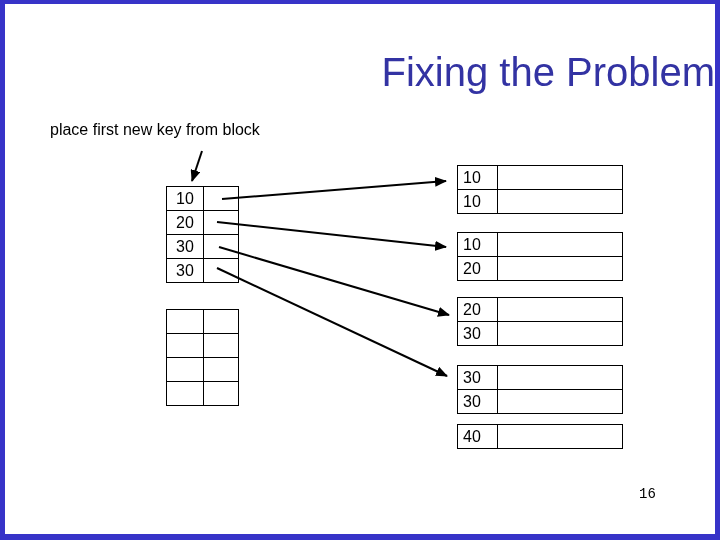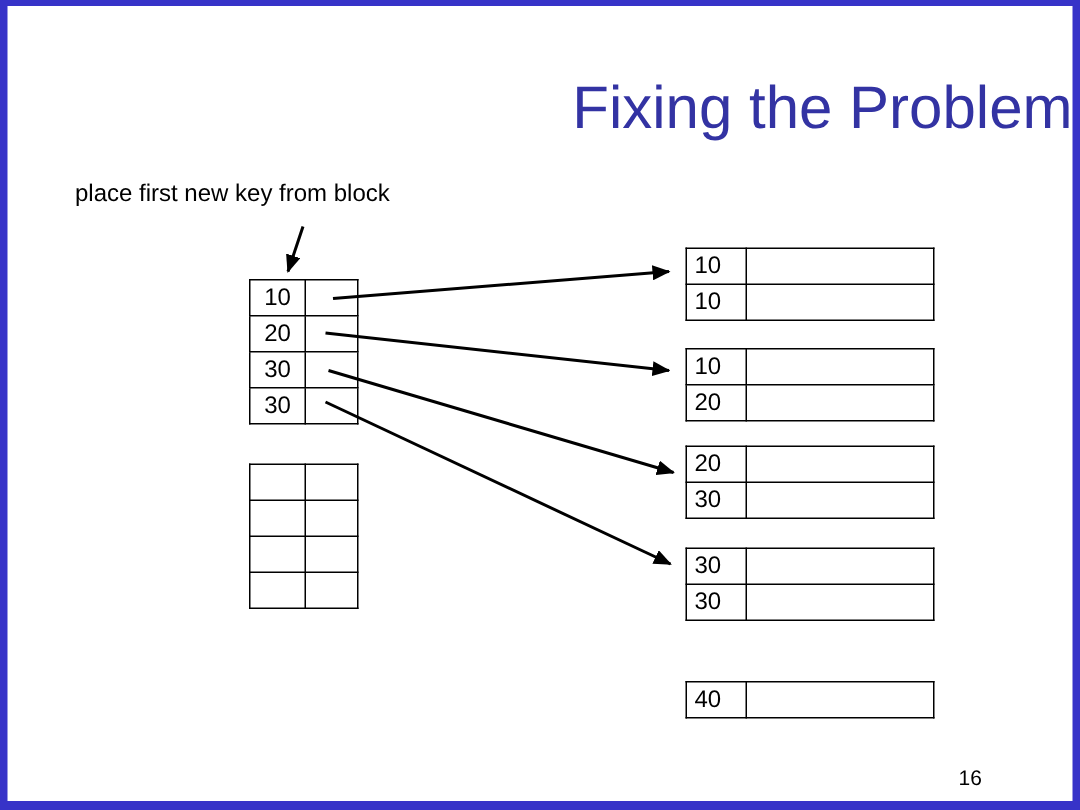--- a/index.html
+++ b/index.html
@@ -62,40 +62,39 @@
   table.empty-block td.num  { width: 36px; }
   table.empty-block td.ptr  { width: 34px; }
 
   table.bucket { left: 452px; }
   table.bucket td.num  { width: 34px; text-align: left; padding-left: 5px; }
   table.bucket td.wide { width: 124px; }
   #bucket-1 { top: 161px; }
   #bucket-2 { top: 228px; }
   #bucket-3 { top: 293px; }
   #bucket-4 { top: 361px; }
-  #bucket-5 { top: 420px; margin-top: 30px; }
+  #bucket-5 { top: 420px; }
 
   svg.arrows {
     position: absolute;
     top: 0; left: 0;
     width: 710px; height: 530px;
     pointer-events: none;
   }
   svg.arrows line {
     stroke: #000000;
     stroke-width: 2;
   }
 
   .pagenum {
     position: absolute;
     left: 634px; top: 482px;
-    font-family: Liberation Sans, sans-serif;
+    font-family: Liberation Mono, monospace;
     font-size: 14px;
     color: #000000;
-    margin-top: 24px;
   }
 </style>
 </head>
 <body>
 
 <div class="slide">
 
   <h1 class="title">Fixing the Problem</h1>
 
   <div class="subtitle">place first new key from block</div>

